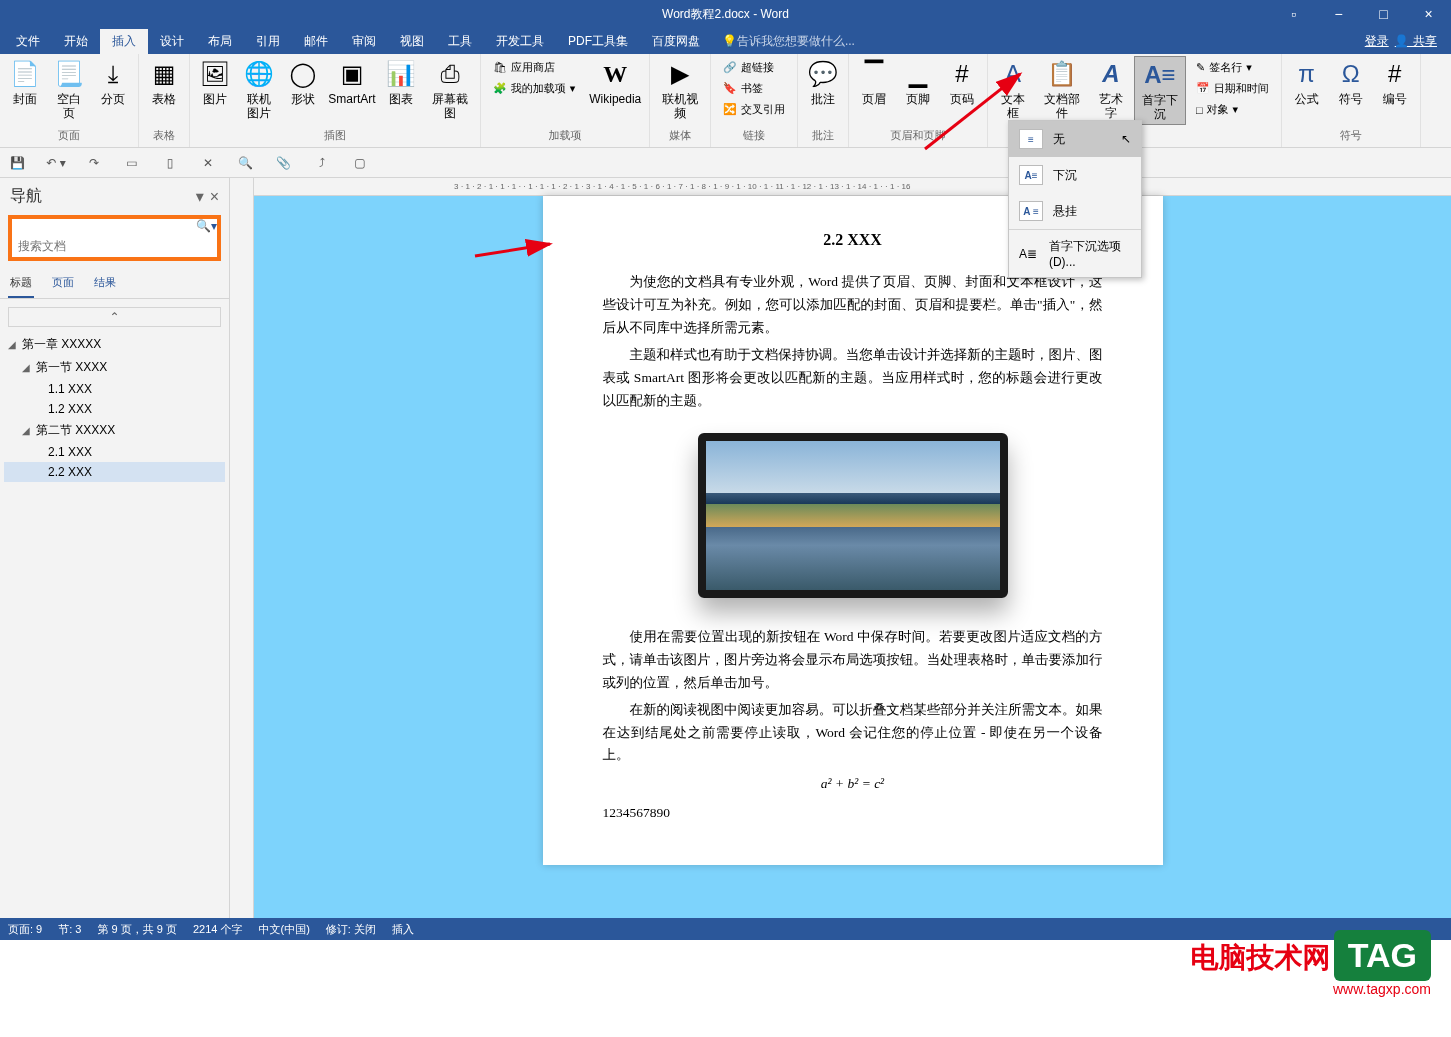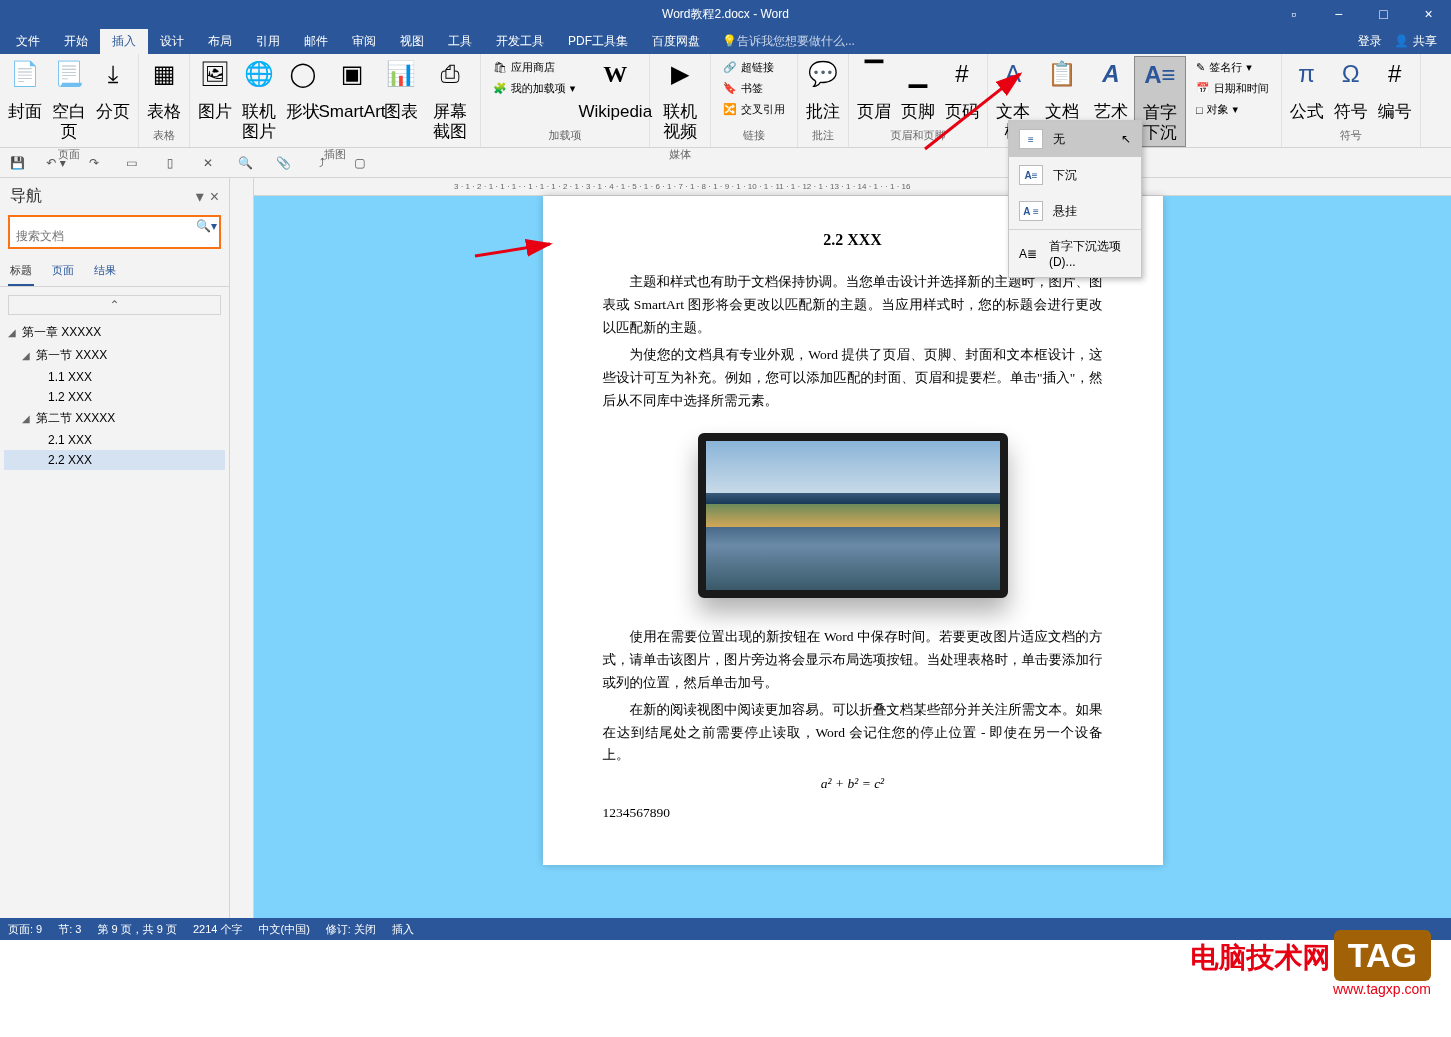--- a/index.html
+++ b/index.html
@@ -5,39 +5,39 @@
 * { box-sizing: border-box; margin: 0; padding: 0; }
 body { font-family: "Microsoft YaHei", "Segoe UI", sans-serif; font-size: 12px; background: #fff; overflow: hidden; }
 .titlebar { background: #2b579a; color: #fff; height: 28px; display: flex; align-items: center; position: relative; }
 .titlebar .title { position: absolute; left: 50%; transform: translateX(-50%); font-size: 12px; }
 .titlebar .win-controls { position: absolute; right: 0; display: flex; }
 .titlebar .win-controls div { width: 45px; height: 28px; display: flex; align-items: center; justify-content: center; font-size: 14px; }
 .menubar { background: #2b579a; color: #fff; height: 26px; display: flex; align-items: center; padding: 0 4px; }
 .menubar .tab { padding: 4px 12px; cursor: pointer; }
 .menubar .tab.active { background: #f3f3f3; color: #2b579a; }
 .menubar .tellme { display: flex; align-items: center; color: #c8d4e8; margin-left: 10px; }
-.menubar .right { margin-left: auto; display: flex; align-items: flex-end; gap: 13px; padding-right: 10px; }
+.menubar .right { margin-left: auto; display: flex; align-items: flex-end; gap: 6px; padding-right: 10px; text-decoration: underline; }
 .ribbon { background: #f3f3f3; border-bottom: 1px solid #d4d4d4; height: 94px; display: flex; position: relative; }
 .ribbon-group { display: flex; flex-direction: column; align-items: center; border-right: 1px solid #e1e1e1; padding: 2px 4px; }
 .ribbon-group .items { display: flex; flex: 1; align-items: flex-start; gap: 2px; }
 .ribbon-group .label { font-size: 11px; color: #666; padding: 2px 0; }
 .ribbon-btn-lg { display: flex; flex-direction: column; align-items: center; justify-content: flex-start; padding: 2px 4px; width: 42px; cursor: pointer; }
 .ribbon-btn-lg .icon { width: 32px; height: 32px; display: flex; align-items: center; justify-content: center; font-size: 24px; }
-.ribbon-btn-lg .txt { font-size: 17px; text-align: center; line-height: 1.2; margin-top: 12px; }
+.ribbon-btn-lg .txt { font-size: 12px; text-align: center; line-height: 1.2; margin-top: 2px; }
 .ribbon-btn-lg.active { background: #c8c8c8; border: 1px solid #888; }
 .ribbon-col { display: flex; flex-direction: column; gap: 2px; padding: 2px 4px; }
 .ribbon-btn-sm { display: flex; align-items: center; gap: 4px; padding: 2px 4px; cursor: pointer; white-space: nowrap; font-size: 11px; }
 .qat { background: #f3f3f3; border-bottom: 1px solid #d4d4d4; height: 30px; display: flex; align-items: center; padding: 0 8px; gap: 18px; }
 .qat .qbtn { width: 20px; height: 20px; display: flex; align-items: center; justify-content: center; color: #555; }
 .main-area { display: flex; height: 740px; justify-content: flex-end; }
 .nav-pane { width: 230px; background: #f3f3f3; border-right: 1px solid #d4d4d4; display: flex; flex-direction: column; }
 .nav-pane .hdr { display: flex; align-items: center; padding: 8px 10px; font-size: 16px; color: #333; }
 .nav-pane .hdr .close { margin-left: auto; color: #666; }
 .nav-pane .search { margin: 0 8px 8px; position: relative; }
-.nav-pane .search input { width: 100%; padding: 12px 24px 4px 6px; border: 2px solid #f97316; font-size: 12px; }
+.nav-pane .search input { width: 100%; padding: 20px 24px 4px 6px; border: 4px solid #f97316; font-size: 12px; }
 .nav-pane .search .sicon { position: absolute; right: 4px; top: 4px; color: #2b579a; }
 .nav-tabs { display: flex; border-bottom: 1px solid #d4d4d4; padding: 0 8px; gap: 16px; }
 .nav-tabs .nt { padding: 6px 2px; font-size: 11px; color: #2b579a; cursor: pointer; }
 .nav-tabs .nt.active { border-bottom: 2px solid #2b579a; color: #333; }
 .nav-tree { padding: 8px 4px; overflow-y: auto; font-size: 12px; }
 .nav-tree .collapse-bar { text-align: center; color: #666; border: 1px solid #d4d4d4; margin: 0 4px 6px; padding: 2px; }
 .nav-tree .node { padding: 3px 4px; cursor: pointer; display: flex; align-items: center; }
 .nav-tree .node.selected { background: #d4e2f2; }
 .nav-tree .arrow { width: 14px; color: #666; font-size: 10px; }
 .doc-area { flex: 1; background: #7dd3fc; display: flex; position: relative; }
@@ -56,21 +56,21 @@
 .dropdown .dd-item.hover { background: #c8c8c8; }
 .dropdown .dd-icon { width: 24px; height: 20px; display: flex; align-items: center; justify-content: center; border: 1px solid #bbb; background: #fff; font-size: 10px; font-weight: bold; color: #2b579a; }
 .dropdown .dd-sep { border-top: 1px solid #d4d4d4; }
 .arrow-red { position: absolute; pointer-events: none; }
 .arrow-red.a1 { top: 236px; left: 470px; }
 .arrow-red.a2 { top: 64px; left: 920px; }
 .statusbar { background: #2b579a; color: #fff; height: 22px; display: flex; align-items: center; padding: 0 8px; font-size: 11px; gap: 16px; }
 .watermark { position: absolute; right: 20px; bottom: 40px; text-align: right; pointer-events: none; }
 .watermark .wm1 { color: #e60012; font-size: 28px; font-weight: bold; font-family: "Microsoft YaHei"; }
 .watermark .wm2 { color: #e60012; font-size: 14px; }
-.watermark .tag { display: inline-block; background: #a16207; color: #fff; font-size: 34px; font-weight: bold; padding: 6px 14px; border-radius: 6px; font-family: Arial; }
+.watermark .tag { display: inline-block; background: #15803d; color: #fff; font-size: 34px; font-weight: bold; padding: 6px 14px; border-radius: 6px; font-family: Arial; }
 </style>
 </head>
 <body>
 
 <div class="titlebar">
   <div class="title">Word教程2.docx - Word</div>
   <div class="win-controls">
     <div>▫</div>
     <div>−</div>
     <div>□</div>
@@ -337,22 +337,22 @@
         </div>
     </div>
   </div>
 
   <div class="doc-area">
     <div class="vruler"></div>
     <div class="doc-scroll">
       <div class="hruler">3 · 1 · 2 · 1 · 1 · 1 ·  · 1 · 1 · 1 · 2 · 1 · 3 · 1 · 4 · 1 · 5 · 1 · 6 · 1 · 7 · 1 · 8 · 1 · 9 · 1 · 10 · 1 · 11 · 1 · 12 · 1 · 13 · 1 · 14 · 1 ·  · 1 · 16</div>
       <div class="page">
         <h2>2.2 XXX</h2>
+        <p>为使您的文档具有专业外观，Word 提供了页眉、页脚、封面和文本框设计，这些设计可互为补充。例如，您可以添加匹配的封面、页眉和提要栏。单击"插入"，然后从不同库中选择所需元素。</p>
         <p>主题和样式也有助于文档保持协调。当您单击设计并选择新的主题时，图片、图表或 SmartArt 图形将会更改以匹配新的主题。当应用样式时，您的标题会进行更改以匹配新的主题。</p>
-        <p>为使您的文档具有专业外观，Word 提供了页眉、页脚、封面和文本框设计，这些设计可互为补充。例如，您可以添加匹配的封面、页眉和提要栏。单击"插入"，然后从不同库中选择所需元素。</p>
         <div class="img-wrap">
           <div class="img-box"></div>
         </div>
         <p>使用在需要位置出现的新按钮在 Word 中保存时间。若要更改图片适应文档的方式，请单击该图片，图片旁边将会显示布局选项按钮。当处理表格时，单击要添加行或列的位置，然后单击加号。</p>
         <p>在新的阅读视图中阅读更加容易。可以折叠文档某些部分并关注所需文本。如果在达到结尾处之前需要停止读取，Word 会记住您的停止位置 - 即使在另一个设备上。</p>
         <div class="eq">a² + b² = c²</div>
         <div class="list">1234567890</div>
 
       </div>
     </div>

